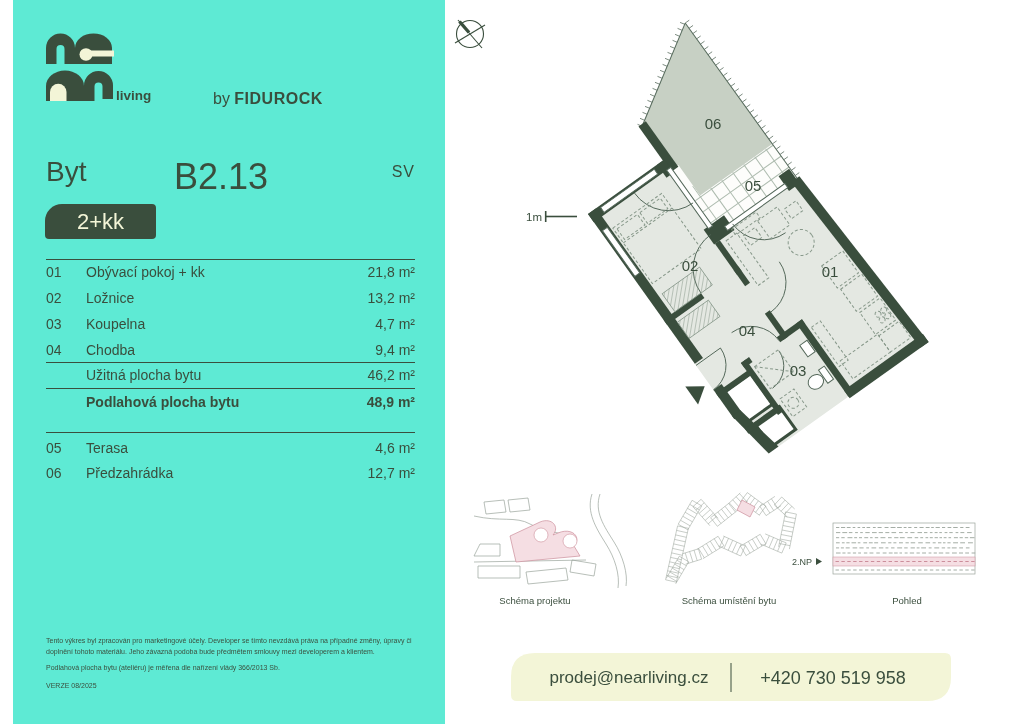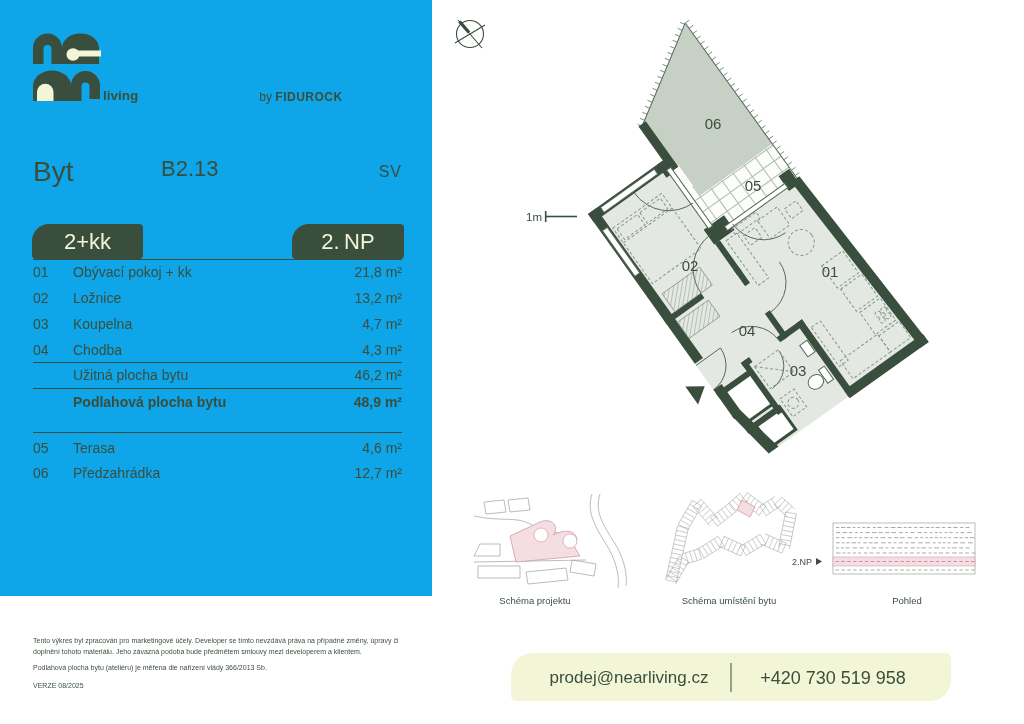--- a/index.html
+++ b/index.html
@@ -1,19 +1,19 @@
 <!DOCTYPE html>
 <html><head><meta charset="utf-8">
 <style>
 * { margin:0; padding:0; box-sizing:border-box; }
 html,body { width:1024px; height:724px; background:#fff; font-family:"Liberation Sans", sans-serif; }
 .abs { position:absolute; }
-#left { position:absolute; left:0; top:0; width:432px; height:596px; background:#0ea5e9; color:#3a4e3d; }
+#left { position:absolute; left:13px; top:0; width:432px; height:724px; background:#5eead4; color:#3a4e3d; }
 .pill { position:absolute; top:204px; height:35px; background:#3a4e3d; color:#f3f5d7;
-        border-radius:17px 4px 4px 4px; text-align:center; font-size:22px; line-height:35px;margin-top:20px; }
+        border-radius:17px 4px 4px 4px; text-align:center; font-size:22px; line-height:35px; }
 .pill .s { font-size:60%; position:relative; top:-7px; }
 .trow { position:absolute; left:33px; width:369px; height:26px; font-size:14px; color:#3a4e3d; }
 .trow .n { position:absolute; left:0; top:4px; }
 .trow .nm { position:absolute; left:40px; top:4px; }
 .trow .v { position:absolute; right:0; top:4px; }
 .rule { position:absolute; left:33px; width:369px; height:0; border-top:1.4px solid #3a4e3d; }
 </style></head>
 <body>
 <svg class="abs" style="left:0;top:0" width="1024" height="724" viewBox="0 0 1024 724">
 <defs>
@@ -571,49 +571,48 @@
 <path d="M38,68 V52.5 A14.5,14.5 0 0 1 67,52.5 V66 H56.5 V53.5 A4,4 0 0 0 48.5,53.5 V68 Z"></path>
 </g>
 <g fill="#f3f5d7">
 <ellipse cx="40" cy="21.5" rx="6.5" ry="6.2"></ellipse>
 <rect x="44" y="17.5" width="24" height="6"></rect>
 <path d="M4,68 V59 A8.2,8.2 0 0 1 20.5,59 V68 Z"></path>
 </g>
 </svg>
 <div class="abs" style="left:103px;top:88px;font-size:13.5px;font-weight:600;color:#3a4e3d">living</div>
 
-<div class="abs" style="left:200px;top:90px;width:202px;text-align:center;font-size:12px;color:#3a4e3d">by <b style="letter-spacing:0.5px">FIDUROCK</b></div>
+<div class="abs" style="left:200px;top:90px;width:202px;text-align:left;font-size:16px;color:#3a4e3d">by <b style="letter-spacing:0.5px">FIDUROCK</b></div>
 
 <div class="abs" style="left:33px;top:156px;font-size:28px;color:#3a4e3d">Byt</div>
-<div class="abs" style="left:161px;top:156px;font-size:22px;color:#3a4e3d">B2.13</div>
+<div class="abs" style="left:161px;top:156px;font-size:36px;color:#3a4e3d">B2.13</div>
 <div class="abs" style="left:302px;top:163px;width:100px;text-align:right;font-size:16px;letter-spacing:1px;color:#3a4e3d">SV</div>
 
 <div class="pill" style="left:32px;width:111px;">2+kk</div>
-<div class="pill" style="left:292px;width:112px;">2. NP</div>
 
 <div class="rule" style="top:259px"></div>
 <div class="trow" style="top:260px">
       <span class="n">01</span>
       <span class="nm">Obývací pokoj + kk</span>
       <span class="v">21,8 m²</span>
     </div>
 <div class="trow" style="top:286px">
       <span class="n">02</span>
       <span class="nm">Ložnice</span>
       <span class="v">13,2 m²</span>
     </div>
 <div class="trow" style="top:312px">
       <span class="n">03</span>
       <span class="nm">Koupelna</span>
       <span class="v">4,7 m²</span>
     </div>
 <div class="trow" style="top:338px">
       <span class="n">04</span>
       <span class="nm">Chodba</span>
-      <span class="v">4,3 m²</span>
+      <span class="v">9,4 m²</span>
     </div>
 <div class="rule" style="top:362px"></div>
 <div class="trow" style="top:363px">
       <span class="nm">Užitná plocha bytu</span>
       <span class="v">46,2 m²</span>
     </div>
 <div class="rule" style="top:388px"></div>
 <div class="trow" style="top:390px;font-weight:bold">
       <span class="nm">Podlahová plocha bytu</span>
       <span class="v">48,9 m²</span>

